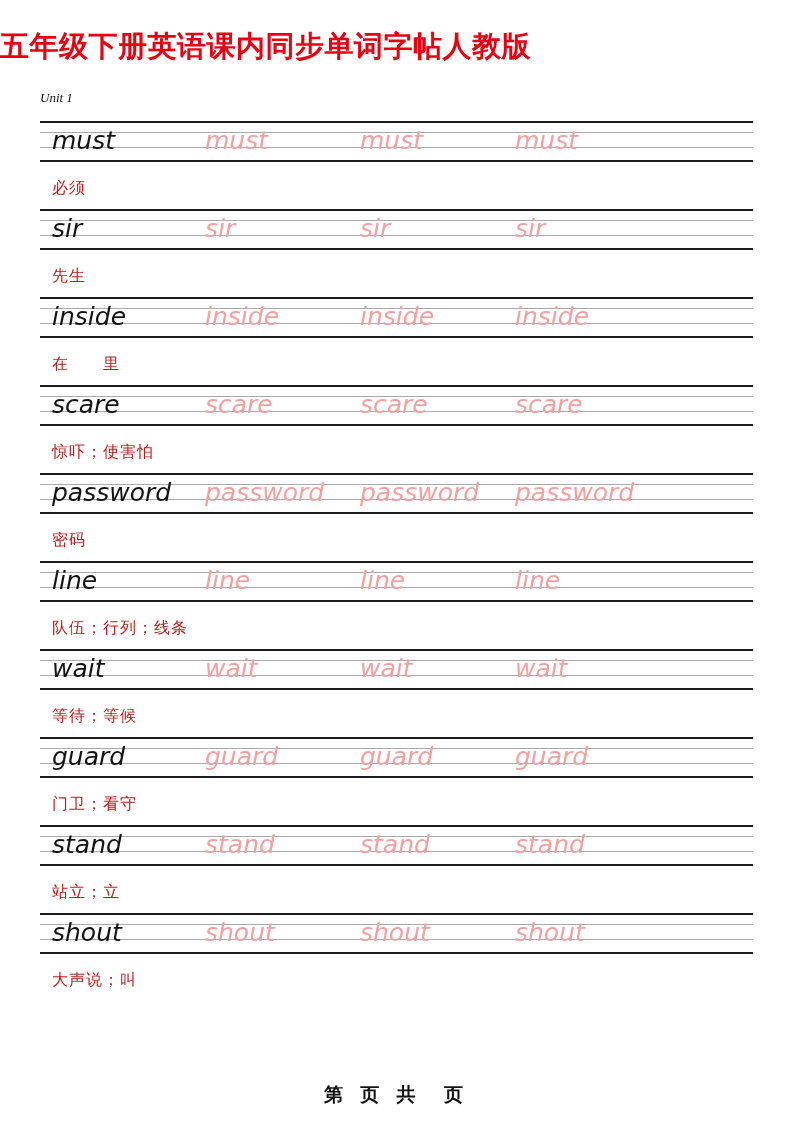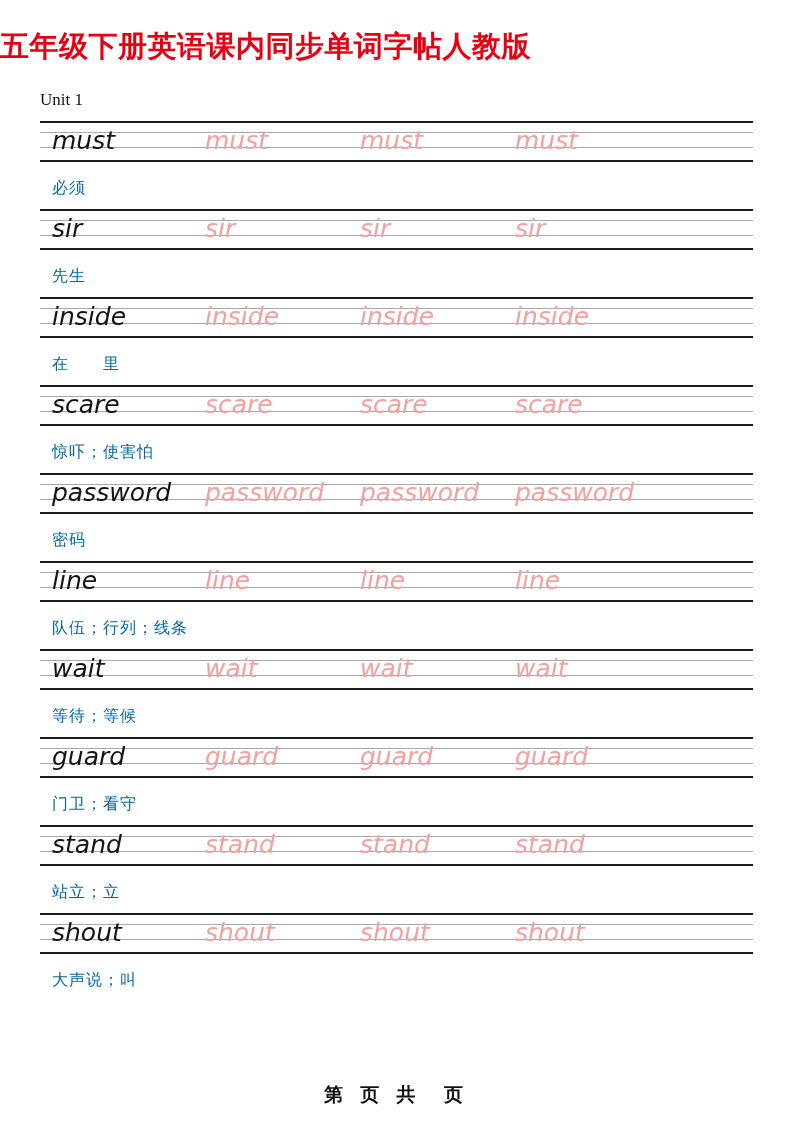--- a/index.html
+++ b/index.html
@@ -14,23 +14,24 @@
   .page-title {
     position:absolute; top:27px; left:0; width:100%;
     text-align:left;
     font-size:29px; font-weight:bold;
     color:var(--title-color,#e60012);
     letter-spacing:0.5px;
     font-family:"Liberation Sans","DejaVu Sans",sans-serif;
   }
   .unit-label {
     position:absolute; top:90px; left:40px;
-    font-size:17px;
+    font-size:13px;
     font-family:"Liberation Serif","DejaVu Serif",serif;
     color:#111;
+    font-style:italic;
   }
   .rows {
     position:absolute; top:121px; left:40px; width:713px;
   }
   .word-row { height:88px; position:relative; }
   .guide {
     position:relative; height:41px; width:713px;
   }
   .gl { position:absolute; left:0; right:0; }
   .gl.l1 { top:0;    height:2px; background:#1c1c1c; }
@@ -47,21 +48,21 @@
   }
   .word.sample { left:12px; color:#141414; }
   .word.trace  { color:var(--trace-color,#f2a0a0); }
   .word.t1 { left:165px; }
   .word.t2 { left:320px; }
   .word.t3 { left:475px; }
   .meaning {
     position:absolute; top:57px; left:12px;
     font-size:16px;
     font-family:"Liberation Serif","DejaVu Serif",serif;
-    color:#0369a1;
+    color:#b91c1c;
     letter-spacing:1px;
     white-space:pre;
   }
   .page-footer {
     position:absolute; top:1082px; left:0; width:100%;
     text-align:center;
     font-size:19px; font-weight:bold;
     letter-spacing:6px;
     color:#111;
     white-space:pre;

